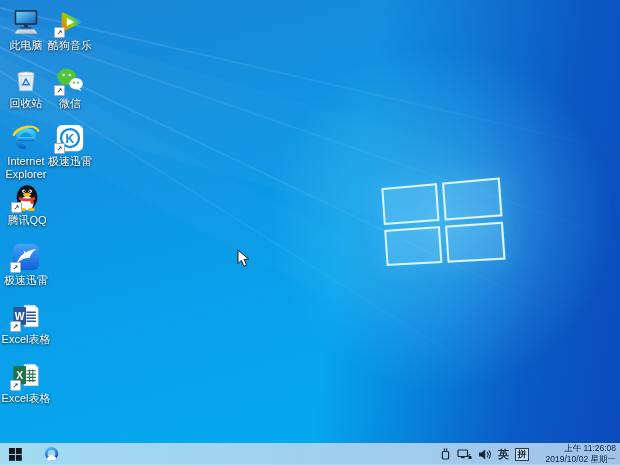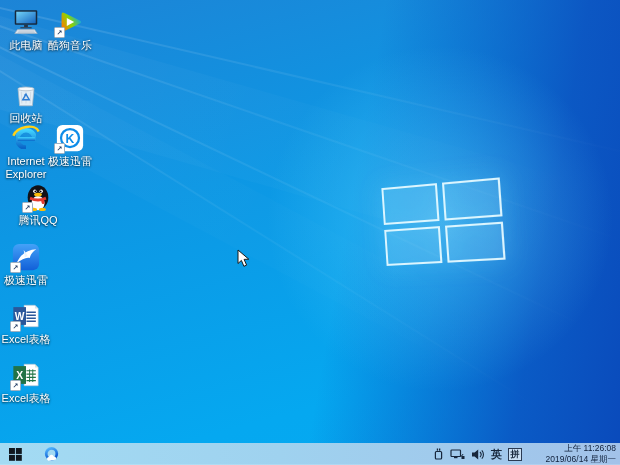--- a/index.html
+++ b/index.html
@@ -45,21 +45,21 @@
   .taskbar{position:absolute;left:0;right:0;bottom:0;height:22px;
     background:linear-gradient(to right,#a3dbf3 0%,#9fd2ef 45%,#a2c2e9 100%);
     display:flex;align-items:center;box-shadow:0 -0.5px 0 rgba(255,255,255,.35) inset;}
   .startbtn{width:30px;height:22px;display:flex;align-items:center;justify-content:center;}
   .taskapp{width:26px;height:22px;display:flex;align-items:center;justify-content:center;margin-left:8px;}
   .tray{margin-left:auto;display:flex;align-items:center;gap:6px;height:22px;padding-right:4px;color:#17273c;}
   .tray svg{display:block;}
   .ime-lang{font-size:11px;font-weight:bold;}
   .ime-mode{font-size:9px;font-weight:bold;border:1px solid #2a3a52;padding:0 1.5px;line-height:11px;
     background:rgba(255,255,255,.45);}
-  .clock{text-align:right;font-size:8.5px;line-height:1.25;color:#10203a;margin-left:10px;min-width:78px;}
+  .clock{text-align:right;font-size:8.5px;line-height:1.25;color:#10203a;margin-left:3px;min-width:78px;}
 </style>
 </head>
 <body>
 
 <div class="desktop">
 
   <div class="rays">
     <div class="beam w1"></div>
     <div class="beam w2"></div>
     <div class="beam b1"></div>
@@ -106,33 +106,49 @@
             </linearGradient>
           </defs>
         <path d="M10 6.5 Q7 4.8 7 8.6 L7 23.4 Q7 27.2 10 25.5 L26.5 17.6 Q29.2 16 26.5 14.4 Z" fill="url(#tv)"></path>
         <path d="M12.6 11.8 L12.6 20.2 L20.4 16 Z" fill="#fff"></path>
       </svg>
       <span class="sc">↗</span>
     </div>
     <div class="label">酷狗音乐</div>
   </div>
 
-  <div class="dicon" style="left:0px;top:80px;">
+  <div class="dicon" style="left:0px;top:65px;">
     <div class="art">
       <svg viewBox="0 0 32 32">
         <path d="M7.5 9.5 L24.5 9.5 L22.8 27.5 L9.2 27.5 Z" fill="#edf2f7" fill-opacity="0.95" stroke="#a9b8c6" stroke-width="0.8"></path>
         <ellipse cx="16" cy="9.5" rx="8.6" ry="2" fill="#f8fbfd" stroke="#a9b8c6" stroke-width="0.8"></ellipse>
         <path d="M11 12.5 L11.6 25 M16 12.5 V25 M21 12.5 L20.4 25" stroke="#ccd7e1" stroke-width="0.9" fill="none"></path>
         <path d="M12.6 21 L16 15.2 L19.4 21 Z" fill="none" stroke="#2f7fd6" stroke-width="1.5"></path>
         <path d="M12.6 21 l2 -0.4 M19.4 21 l-1 -1.8 M16 15.2 l-1.8 1" stroke="#2f7fd6" stroke-width="1.2" fill="none"></path>
       </svg>
     </div>
     <div class="label">回收站</div>
   </div>
 
+  <div class="dicon" style="left:44px;top:65px;">
+    <div class="art">
+      <svg viewBox="0 0 32 32">
+        <ellipse cx="12.5" cy="12.5" rx="10" ry="8.6" fill="#4fc537"></ellipse>
+        <path d="M7.5 19.5 L5.6 23 L10 21 Z" fill="#4fc537"></path>
+        <circle cx="9.2" cy="10.6" r="1.35" fill="#fff"></circle>
+          <circle cx="15.8" cy="10.6" r="1.35" fill="#fff"></circle>
+        <ellipse cx="22.5" cy="20" rx="7.2" ry="6.2" fill="#fbfefa"></ellipse>
+        <path d="M26.5 25 L28.2 27.8 L24 26.2 Z" fill="#fbfefa"></path>
+        <circle cx="20.2" cy="18.8" r="1.1" fill="#4fc537"></circle>
+          <circle cx="24.8" cy="18.8" r="1.1" fill="#4fc537"></circle>
+      </svg>
+      <span class="sc">↗</span>
+    </div>
+    <div class="label">微信</div>
+  </div>
 
   <div class="dicon" style="left:0px;top:123px;">
     <div class="art">
       <svg viewBox="0 0 32 32">
         <defs>
           <linearGradient id="ieg" x1="0" y1="0" x2="0" y2="1">
             <stop offset="0" stop-color="#41d2ff"></stop>
               <stop offset="1" stop-color="#0a66c8"></stop>
             </linearGradient>
           <mask id="iem">
@@ -153,21 +169,21 @@
       <svg viewBox="0 0 32 32">
         <rect x="2" y="2" width="28" height="28" rx="6" fill="#fff"></rect>
         <circle cx="16" cy="16" r="9.6" fill="none" stroke="#0d8ce8" stroke-width="2.4"></circle>
         <text x="16" y="21" text-anchor="middle" font-size="13" font-weight="bold" fill="#0d8ce8" font-family="Liberation Sans, sans-serif">K</text>
       </svg>
       <span class="sc">↗</span>
     </div>
     <div class="label">极速迅雷</div>
   </div>
 
-  <div class="dicon" style="left:12px;top:182px;">
+  <div class="dicon" style="left:1px;top:182px;">
     <div class="art">
       <svg viewBox="0 0 32 32">
         <ellipse cx="16" cy="16.5" rx="11" ry="13" fill="#111116"></ellipse>
         <ellipse cx="16" cy="22.5" rx="7" ry="7.6" fill="#fff"></ellipse>
         <circle cx="12.6" cy="9.8" r="1.8" fill="#fff"></circle>
           <circle cx="19.4" cy="9.8" r="1.8" fill="#fff"></circle>
         <circle cx="13.1" cy="10" r="0.9" fill="#000"></circle>
           <circle cx="18.9" cy="10" r="0.9" fill="#000"></circle>
         <ellipse cx="16" cy="13.4" rx="4.2" ry="2" fill="#fbbd08"></ellipse>
         <path d="M8 15.6 Q16 19.8 24 15.6 L25 18.6 Q16 23 7 18.6 Z" fill="#e23a2e"></path>
@@ -276,18 +292,18 @@
         <svg width="14" height="13" viewBox="0 0 14 13">
           <path d="M1 4.6 H3.6 L7.2 1.5 V11.5 L3.6 8.4 H1 Z" fill="#17273c"></path>
           <path d="M9 4 a3.6 3.6 0 0 1 0 5" stroke="#17273c" stroke-width="1.1" fill="none"></path>
           <path d="M10.8 2.3 a6.2 6.2 0 0 1 0 8.4" stroke="#17273c" stroke-width="1.1" fill="none"></path>
         </svg>
       </span>
       <span class="ime-lang">英</span>
       <span class="ime-mode">拼</span>
       <div class="clock">
         <div>上午 11:26:08</div>
-        <div>2019/06/14 星期一</div>
+        <div>2019/10/02 星期一</div>
       </div>
     </div>
   </div>
 
 </div>
 
 </body></html>

